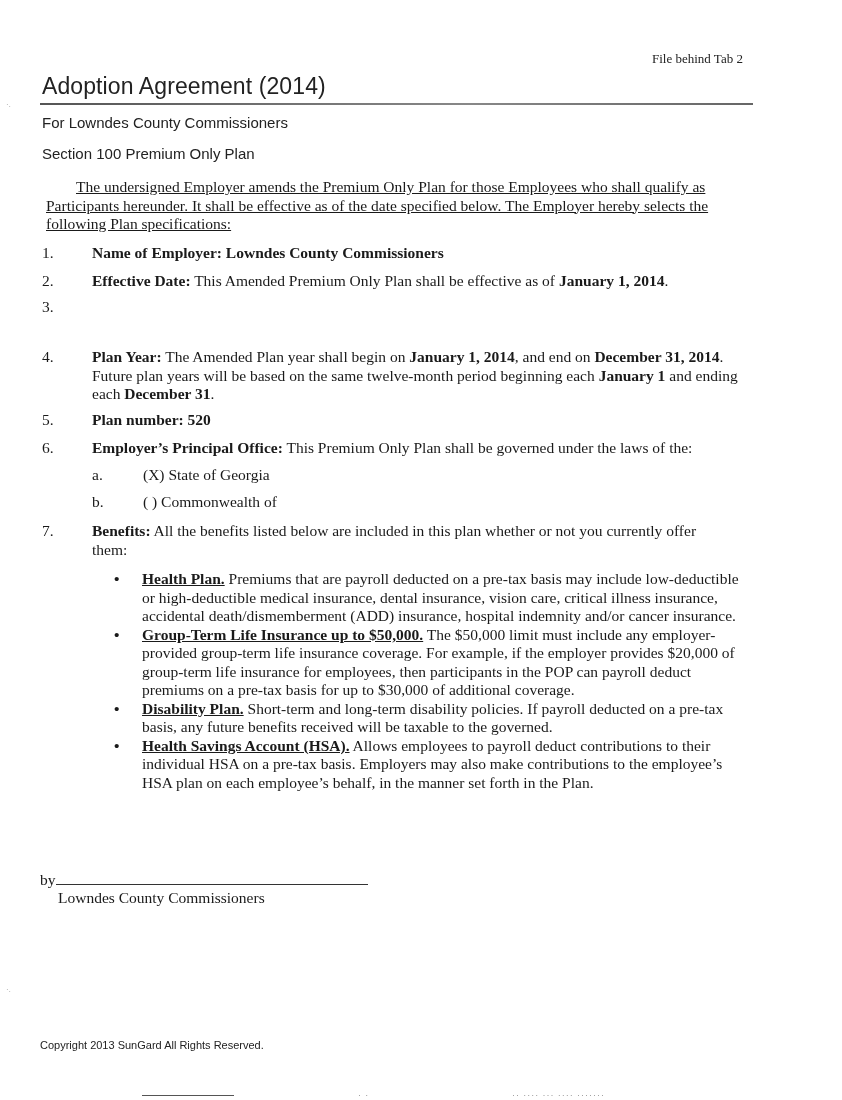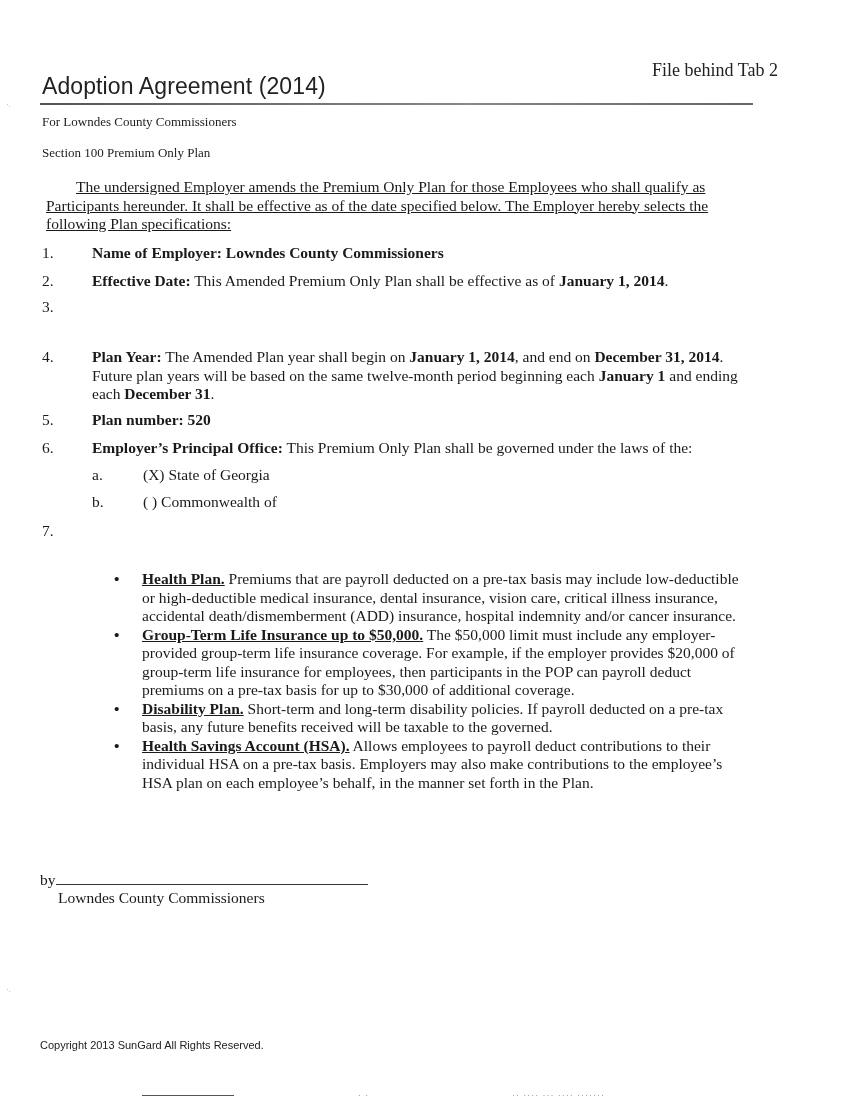--- a/index.html
+++ b/index.html
@@ -1,23 +1,23 @@
 <!DOCTYPE html>
 <html><head>
   <meta charset="utf-8">
   <style>
     html, body { margin: 0; padding: 0; background: #ffffff; }
     body { width: 842px; height: 1100px; position: relative; overflow: hidden; color: #1a1a1a; }
     .sans { font-family: "Liberation Sans", "DejaVu Sans", sans-serif; text-align: center; }
     .serif { font-family: "Liberation Serif", "DejaVu Serif", serif; }
 
-    .file-note { position: absolute; top: 60px; left: 652px; font-size: 18px; color: #222; }
+    .file-note { position: absolute; top: 51px; left: 652px; font-size: 13px; color: #222; }
     .doc-title { position: absolute; top: 73px; left: 42px; font-size: 23px; color: #222; letter-spacing: 0.1px; }
     .title-rule { position: absolute; top: 103px; left: 40px; width: 713px; height: 2px; background: linear-gradient(to right, #555, #888 60%, #666); }
-    .subtitle { position: absolute; left: 42px; font-size: 13px; color: #222; font-family: Liberation Serif, serif; }
+    .subtitle { position: absolute; left: 42px; font-size: 15px; color: #222; }
     .sub1 { top: 114px; }
     .sub2 { top: 145px; }
 
     .intro { position: absolute; top: 178px; left: 46px; width: 712px; font-size: 15.5px; line-height: 18.5px; text-indent: 30px; text-decoration: underline; }
 
     .item { position: absolute; left: 42px; width: 720px; font-size: 15.5px; line-height: 18.5px; }
     .item .num { position: absolute; left: 0; top: 0; }
     .item .body { margin-left: 50px; }
     .item b { font-weight: bold; }
 
@@ -86,20 +86,21 @@
     <span class="letter">a.</span>
     <span class="text">(X) State of Georgia</span>
   </div>
   <div class="sub-item serif" style="top:493px;">
     <span class="letter">b.</span>
     <span class="text">( ) Commonwealth of</span>
   </div>
 
   <div class="item serif" style="top:522px;">
     <span class="num">7.</span>
+    <div class="body" style="width:630px;"><b>Benefits:</b><span> All the benefits listed below are included in this plan whether or not you currently offer them:</span></div>
   </div>
 
   <div class="bullets serif" style="top:570px;">
     <div class="bullet">
       <span class="dot">•</span>
       <span class="head">Health Plan.</span><span> Premiums that are payroll deducted on a pre-tax basis may include low-deductible or high-deductible medical insurance, dental insurance, vision care, critical illness insurance, accidental death/dismemberment (ADD) insurance, hospital indemnity and/or cancer insurance.</span>
     </div>
     <div class="bullet">
       <span class="dot">•</span>
       <span class="head">Group-Term Life Insurance up to $50,000.</span><span> The $50,000 limit must include any employer-provided group-term life insurance coverage. For example, if the employer provides $20,000 of group-term life insurance for employees, then participants in the POP can payroll deduct premiums on a pre-tax basis for up to $30,000 of additional coverage.</span>

